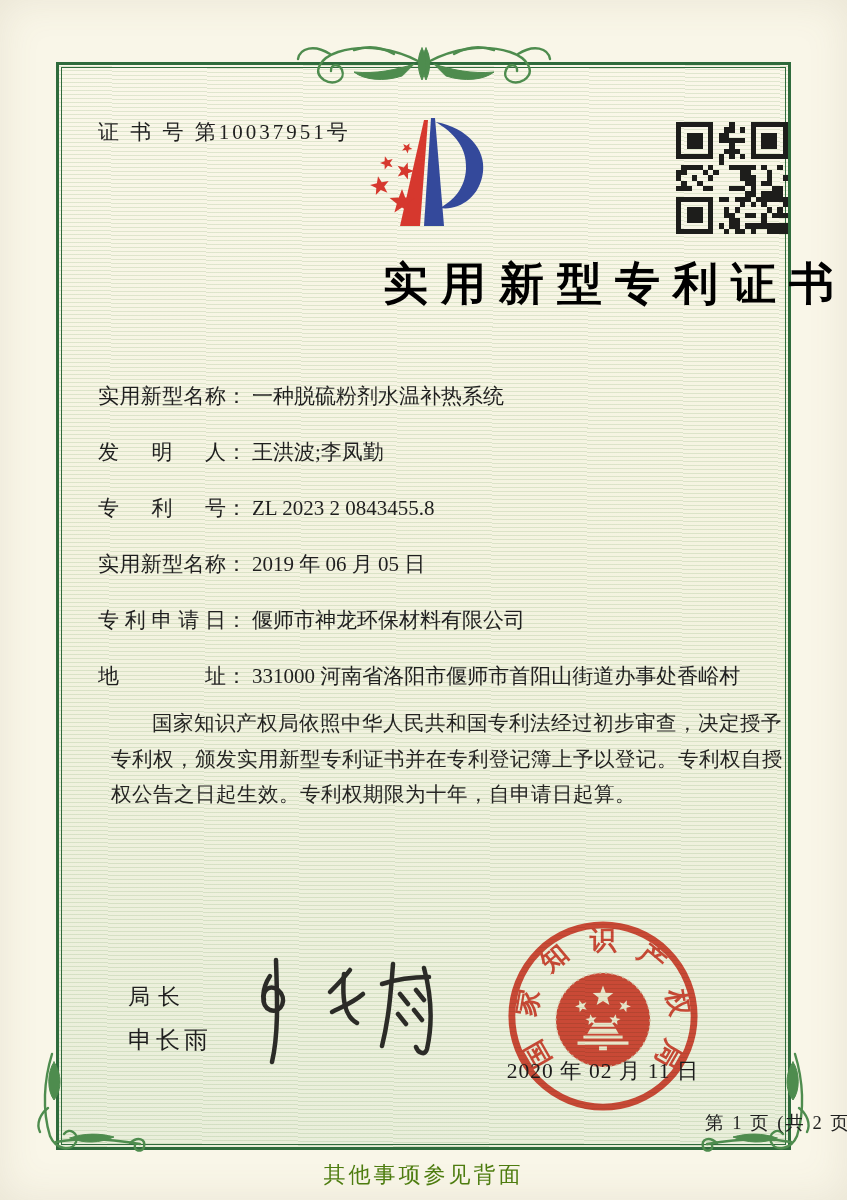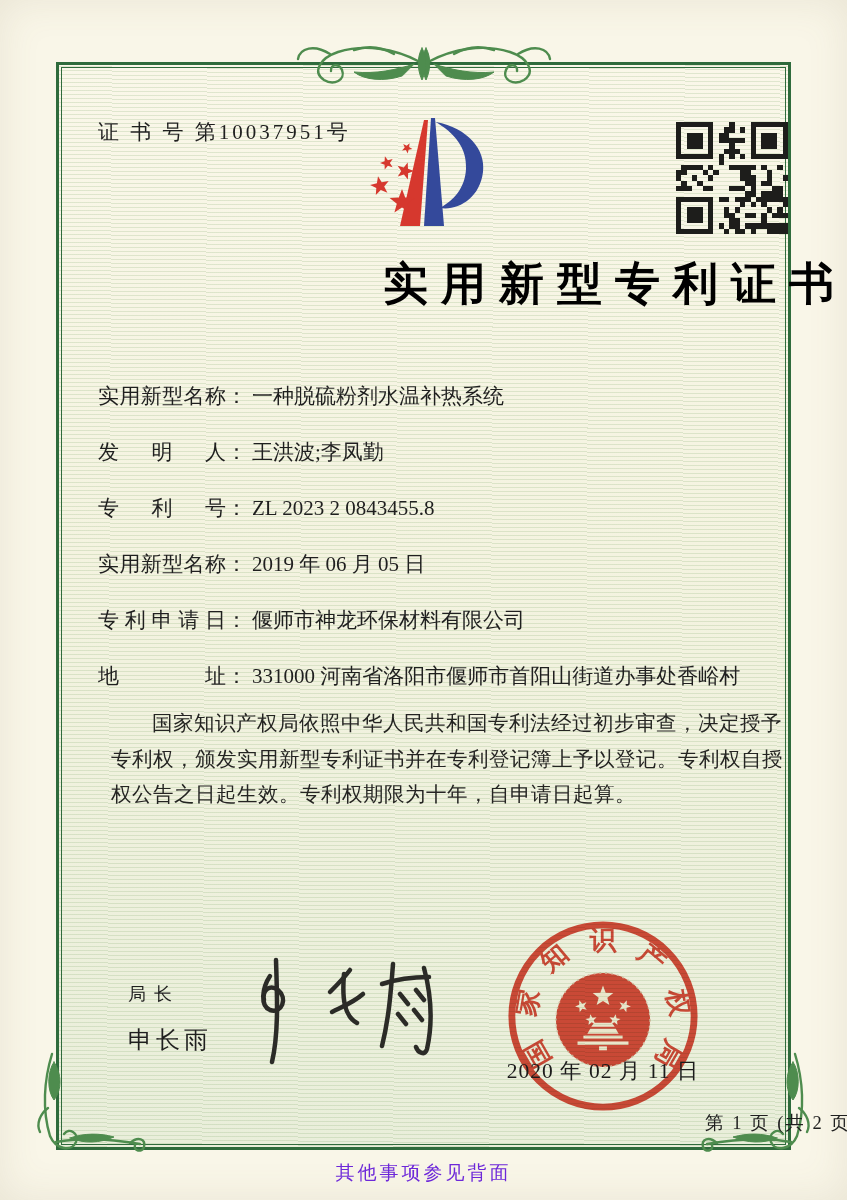--- a/index.html
+++ b/index.html
@@ -37,30 +37,30 @@
   
   .fields{position:absolute;left:98px;top:356px;width:665px;font-size:21px;}
   .frow{position:relative;line-height:32px;margin-bottom:21px;white-space:nowrap;margin-top:24px;}
   .flabel{display:inline-block;width:128px;text-align:justify;text-align-last:justify;vertical-align:bottom;}
   .fcolon{margin-right:5px;}
   .fcol2{position:absolute;left:330px;top:0;}
   
   .paras{position:absolute;left:90px;top:706px;width:672px;font-size:20.5px;line-height:1.74;color:#242422;margin-left:21px;}
   .paras p{margin:0;text-indent:2em;letter-spacing:.5px;}
   
-  .sig-title{position:absolute;left:128px;top:982px;font-size:18px;letter-spacing:8px;}
+  .sig-title{position:absolute;left:128px;top:982px;font-size:22px;letter-spacing:8px;}
   .sig-name{position:absolute;left:128px;top:1024px;font-size:24px;letter-spacing:4px;}
   .signature{position:absolute;left:232px;top:952px;width:215px;height:118px;}
   .signature path{stroke:#2b2b27;stroke-width:4.5;fill:none;stroke-linecap:round;stroke-linejoin:round;}
   .seal{position:absolute;left:505px;top:918px;width:196px;height:196px;mix-blend-mode:multiply;opacity:.93;}
   .seal .red{fill:var(--seal-red);}
   .seal text{fill:var(--seal-red);font-weight:bold;font-family:"Liberation Serif","DejaVu Serif",serif;}
   .seal-date{position:absolute;left:495px;top:1056px;width:216px;text-align:center;font-size:21.5px;color:#1c1c1c;letter-spacing:1px;}
   .page-ind{position:absolute;left:12px;top:1110px;width:847px;text-align:right;font-size:18.5px;letter-spacing:2px;}
-  .footer-note{position:absolute;left:0;top:1160px;width:847px;text-align:center;font-size:19px;letter-spacing:3px;color:#6d28d9;}
+  .footer-note{position:absolute;left:0;top:1160px;width:847px;text-align:center;font-size:22px;letter-spacing:3px;color:#4d7c0f;}
   .logo .red{fill:var(--logo-red);} .logo .blue{fill:var(--logo-blue);}
   .qr path{fill:#1d1d1b;}
 </style>
 </head>
 <body>
 
 <div class="paper">
 
   <div class="frame">
     <div class="frame-inner"></div>

